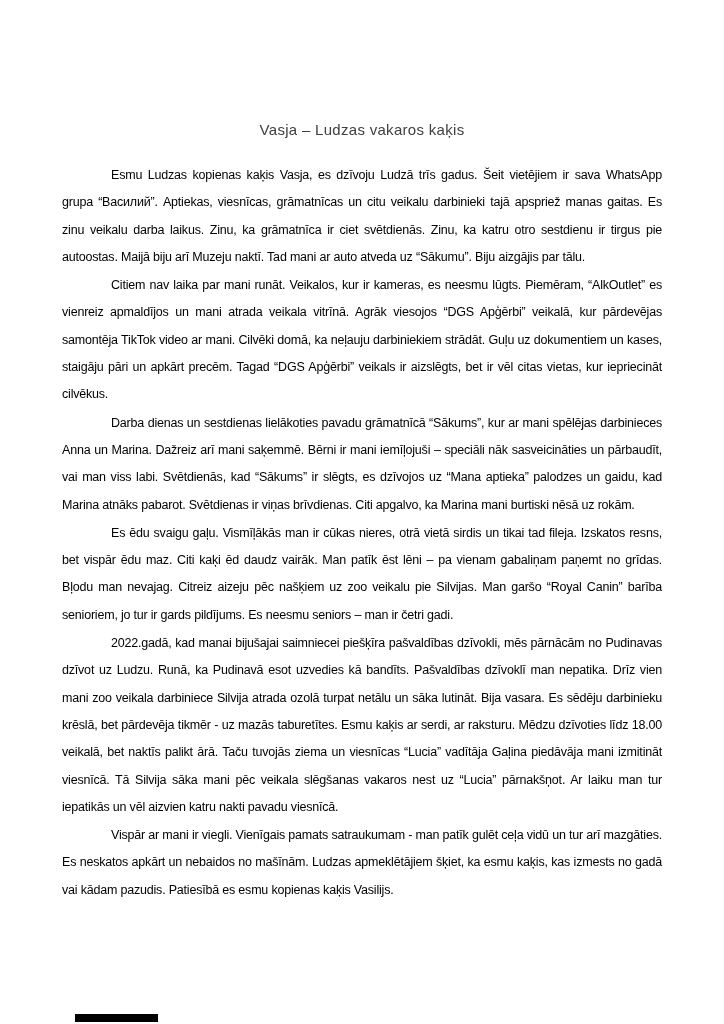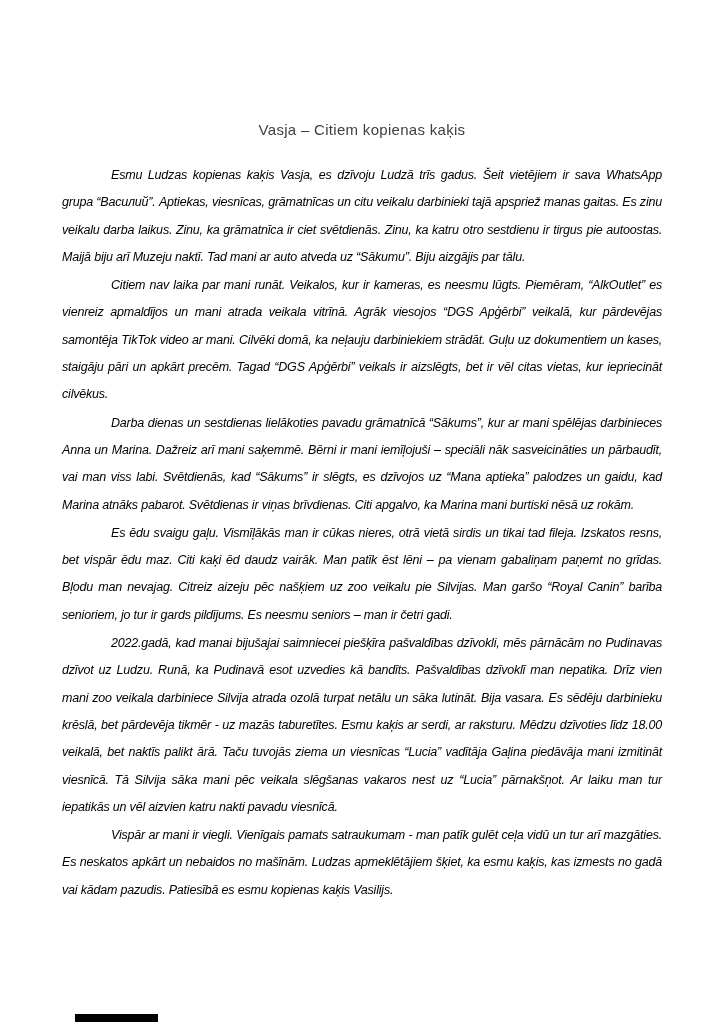--- a/index.html
+++ b/index.html
@@ -29,36 +29,35 @@
     padding: 0 62px;
   }
   .doc-body p {
     margin: 0 0 1px 0;
     font-size: 12.5px;
     line-height: 27.3px;
     letter-spacing: -0.2px;
     color: #000000;
     text-align: justify;
     text-indent: 49px;
-    font-style: italic;
   }
   .bottom-bar {
     position: absolute;
     left: 75px;
     top: 1014px;
     width: 83px;
     height: 8px;
     background: #000000;
   }
 </style>
 </head>
 <body>
 
 <div class="page">
-  <h1 class="doc-title">Vasja – Citiem kopienas kaķis</h1>
+  <h1 class="doc-title">Vasja – Ludzas vakaros kaķis</h1>
 
   <div class="doc-body">
     <p>Esmu Ludzas kopienas kaķis Vasja, es dzīvoju Ludzā trīs gadus. Šeit vietējiem ir sava WhatsApp grupa “Василий”. Aptiekas, viesnīcas, grāmatnīcas un citu veikalu darbinieki tajā apspriež manas gaitas. Es zinu veikalu darba laikus. Zinu, ka grāmatnīca ir ciet svētdienās. Zinu, ka katru otro sestdienu ir tirgus pie autoostas. Maijā biju arī Muzeju naktī. Tad mani ar auto atveda uz “Sākumu”. Biju aizgājis par tālu.</p>
     <p>Citiem nav laika par mani runāt. Veikalos, kur ir kameras, es neesmu lūgts. Piemēram, “AlkOutlet” es vienreiz apmaldījos un mani atrada veikala vitrīnā. Agrāk viesojos “DGS Apģērbi” veikalā, kur pārdevējas samontēja TikTok video ar mani. Cilvēki domā, ka neļauju darbiniekiem strādāt. Guļu uz dokumentiem un kases, staigāju pāri un apkārt precēm. Tagad “DGS Apģērbi” veikals ir aizslēgts, bet ir vēl citas vietas, kur iepriecināt cilvēkus.</p>
     <p>Darba dienas un sestdienas lielākoties pavadu grāmatnīcā “Sākums”, kur ar mani spēlējas darbinieces Anna un Marina. Dažreiz arī mani saķemmē. Bērni ir mani iemīļojuši – speciāli nāk sasveicināties un pārbaudīt, vai man viss labi. Svētdienās, kad “Sākums” ir slēgts, es dzīvojos uz “Mana aptieka” palodzes un gaidu, kad Marina atnāks pabarot. Svētdienas ir viņas brīvdienas. Citi apgalvo, ka Marina mani burtiski nēsā uz rokām.</p>
     <p>Es ēdu svaigu gaļu. Vismīļākās man ir cūkas nieres, otrā vietā sirdis un tikai tad fileja. Izskatos resns, bet vispār ēdu maz. Citi kaķi ēd daudz vairāk. Man patīk ēst lēni – pa vienam gabaliņam paņemt no grīdas. Bļodu man nevajag. Citreiz aizeju pēc našķiem uz zoo veikalu pie Silvijas. Man garšo “Royal Canin” barība senioriem, jo tur ir gards pildījums. Es neesmu seniors – man ir četri gadi.</p>
     <p>2022.gadā, kad manai bijušajai saimniecei piešķīra pašvaldības dzīvokli, mēs pārnācām no Pudinavas dzīvot uz Ludzu. Runā, ka Pudinavā esot uzvedies kā bandīts. Pašvaldības dzīvoklī man nepatika. Drīz vien mani zoo veikala darbiniece Silvija atrada ozolā turpat netālu un sāka lutināt. Bija vasara. Es sēdēju darbinieku krēslā, bet pārdevēja tikmēr - uz mazās taburetītes. Esmu kaķis ar serdi, ar raksturu. Mēdzu dzīvoties līdz 18.00 veikalā, bet naktīs palikt ārā. Taču tuvojās ziema un viesnīcas “Lucia” vadītāja Gaļina piedāvāja mani izmitināt viesnīcā. Tā Silvija sāka mani pēc veikala slēgšanas vakaros nest uz “Lucia” pārnakšņot. Ar laiku man tur iepatikās un vēl aizvien katru nakti pavadu viesnīcā.</p>
     <p>Vispār ar mani ir viegli. Vienīgais pamats satraukumam - man patīk gulēt ceļa vidū un tur arī mazgāties. Es neskatos apkārt un nebaidos no mašīnām. Ludzas apmeklētājiem šķiet, ka esmu kaķis, kas izmests no gadā vai kādam pazudis. Patiesībā es esmu kopienas kaķis Vasilijs.</p>
   </div>
 

